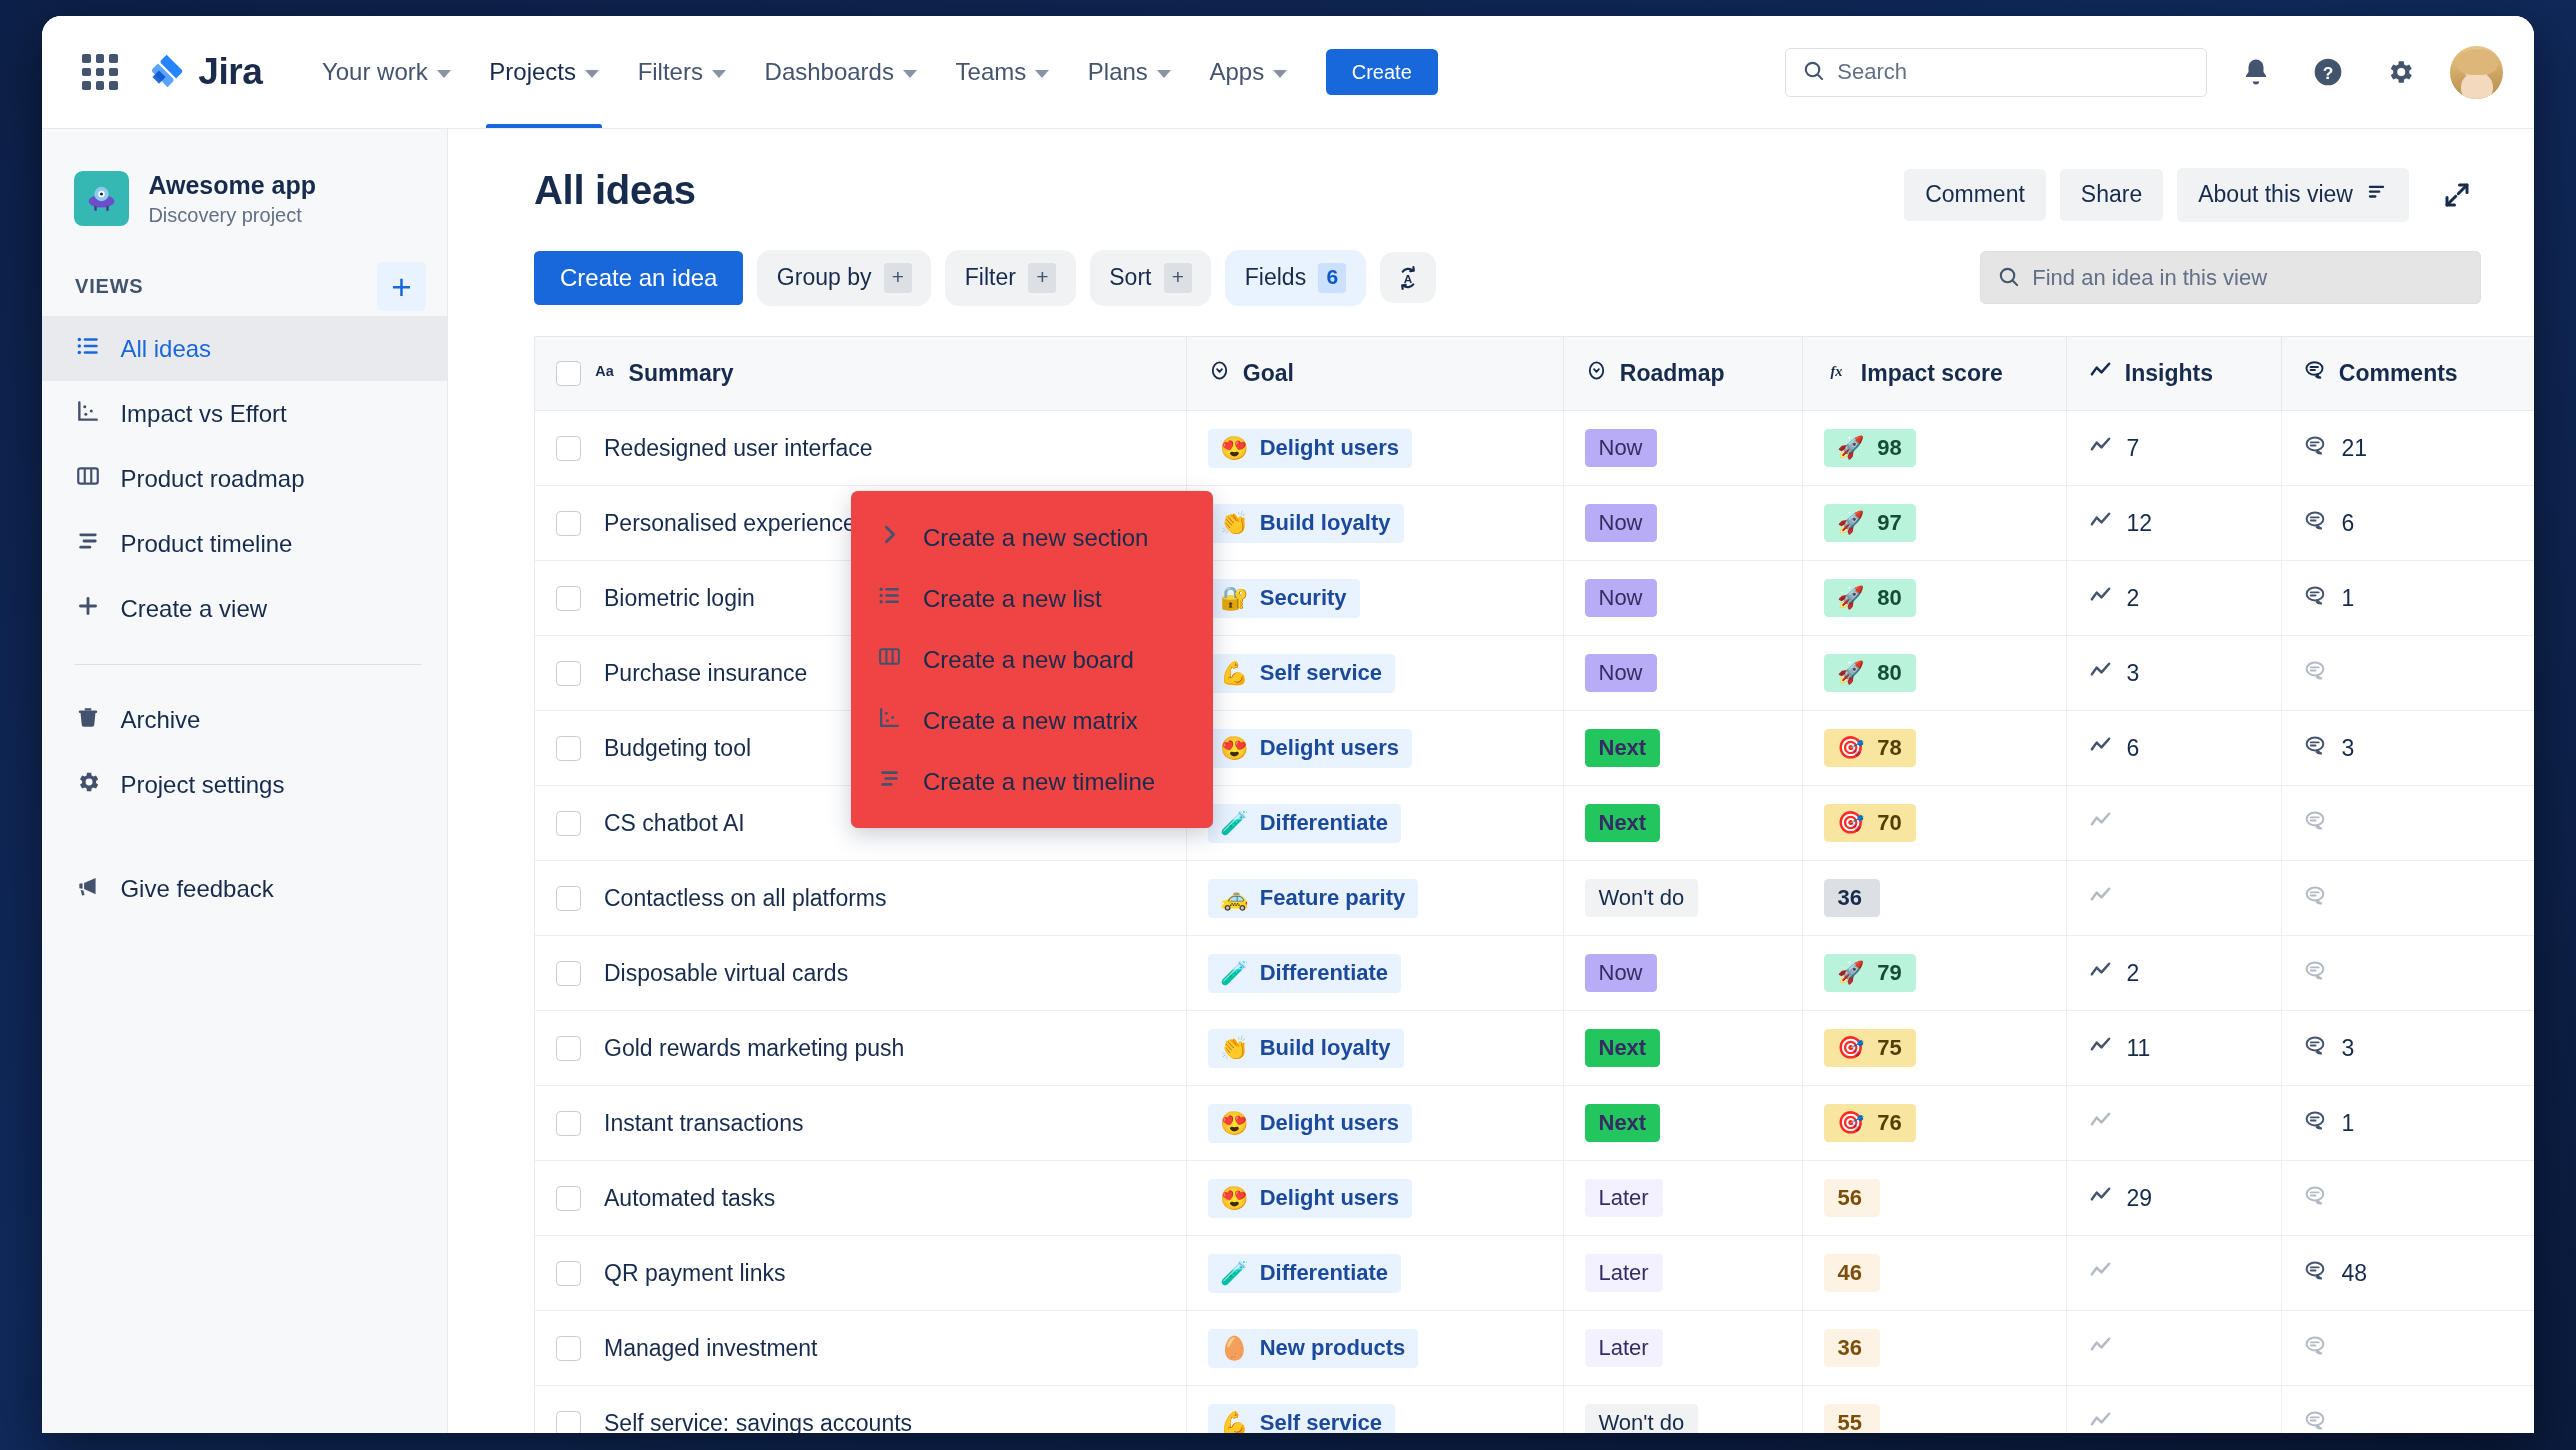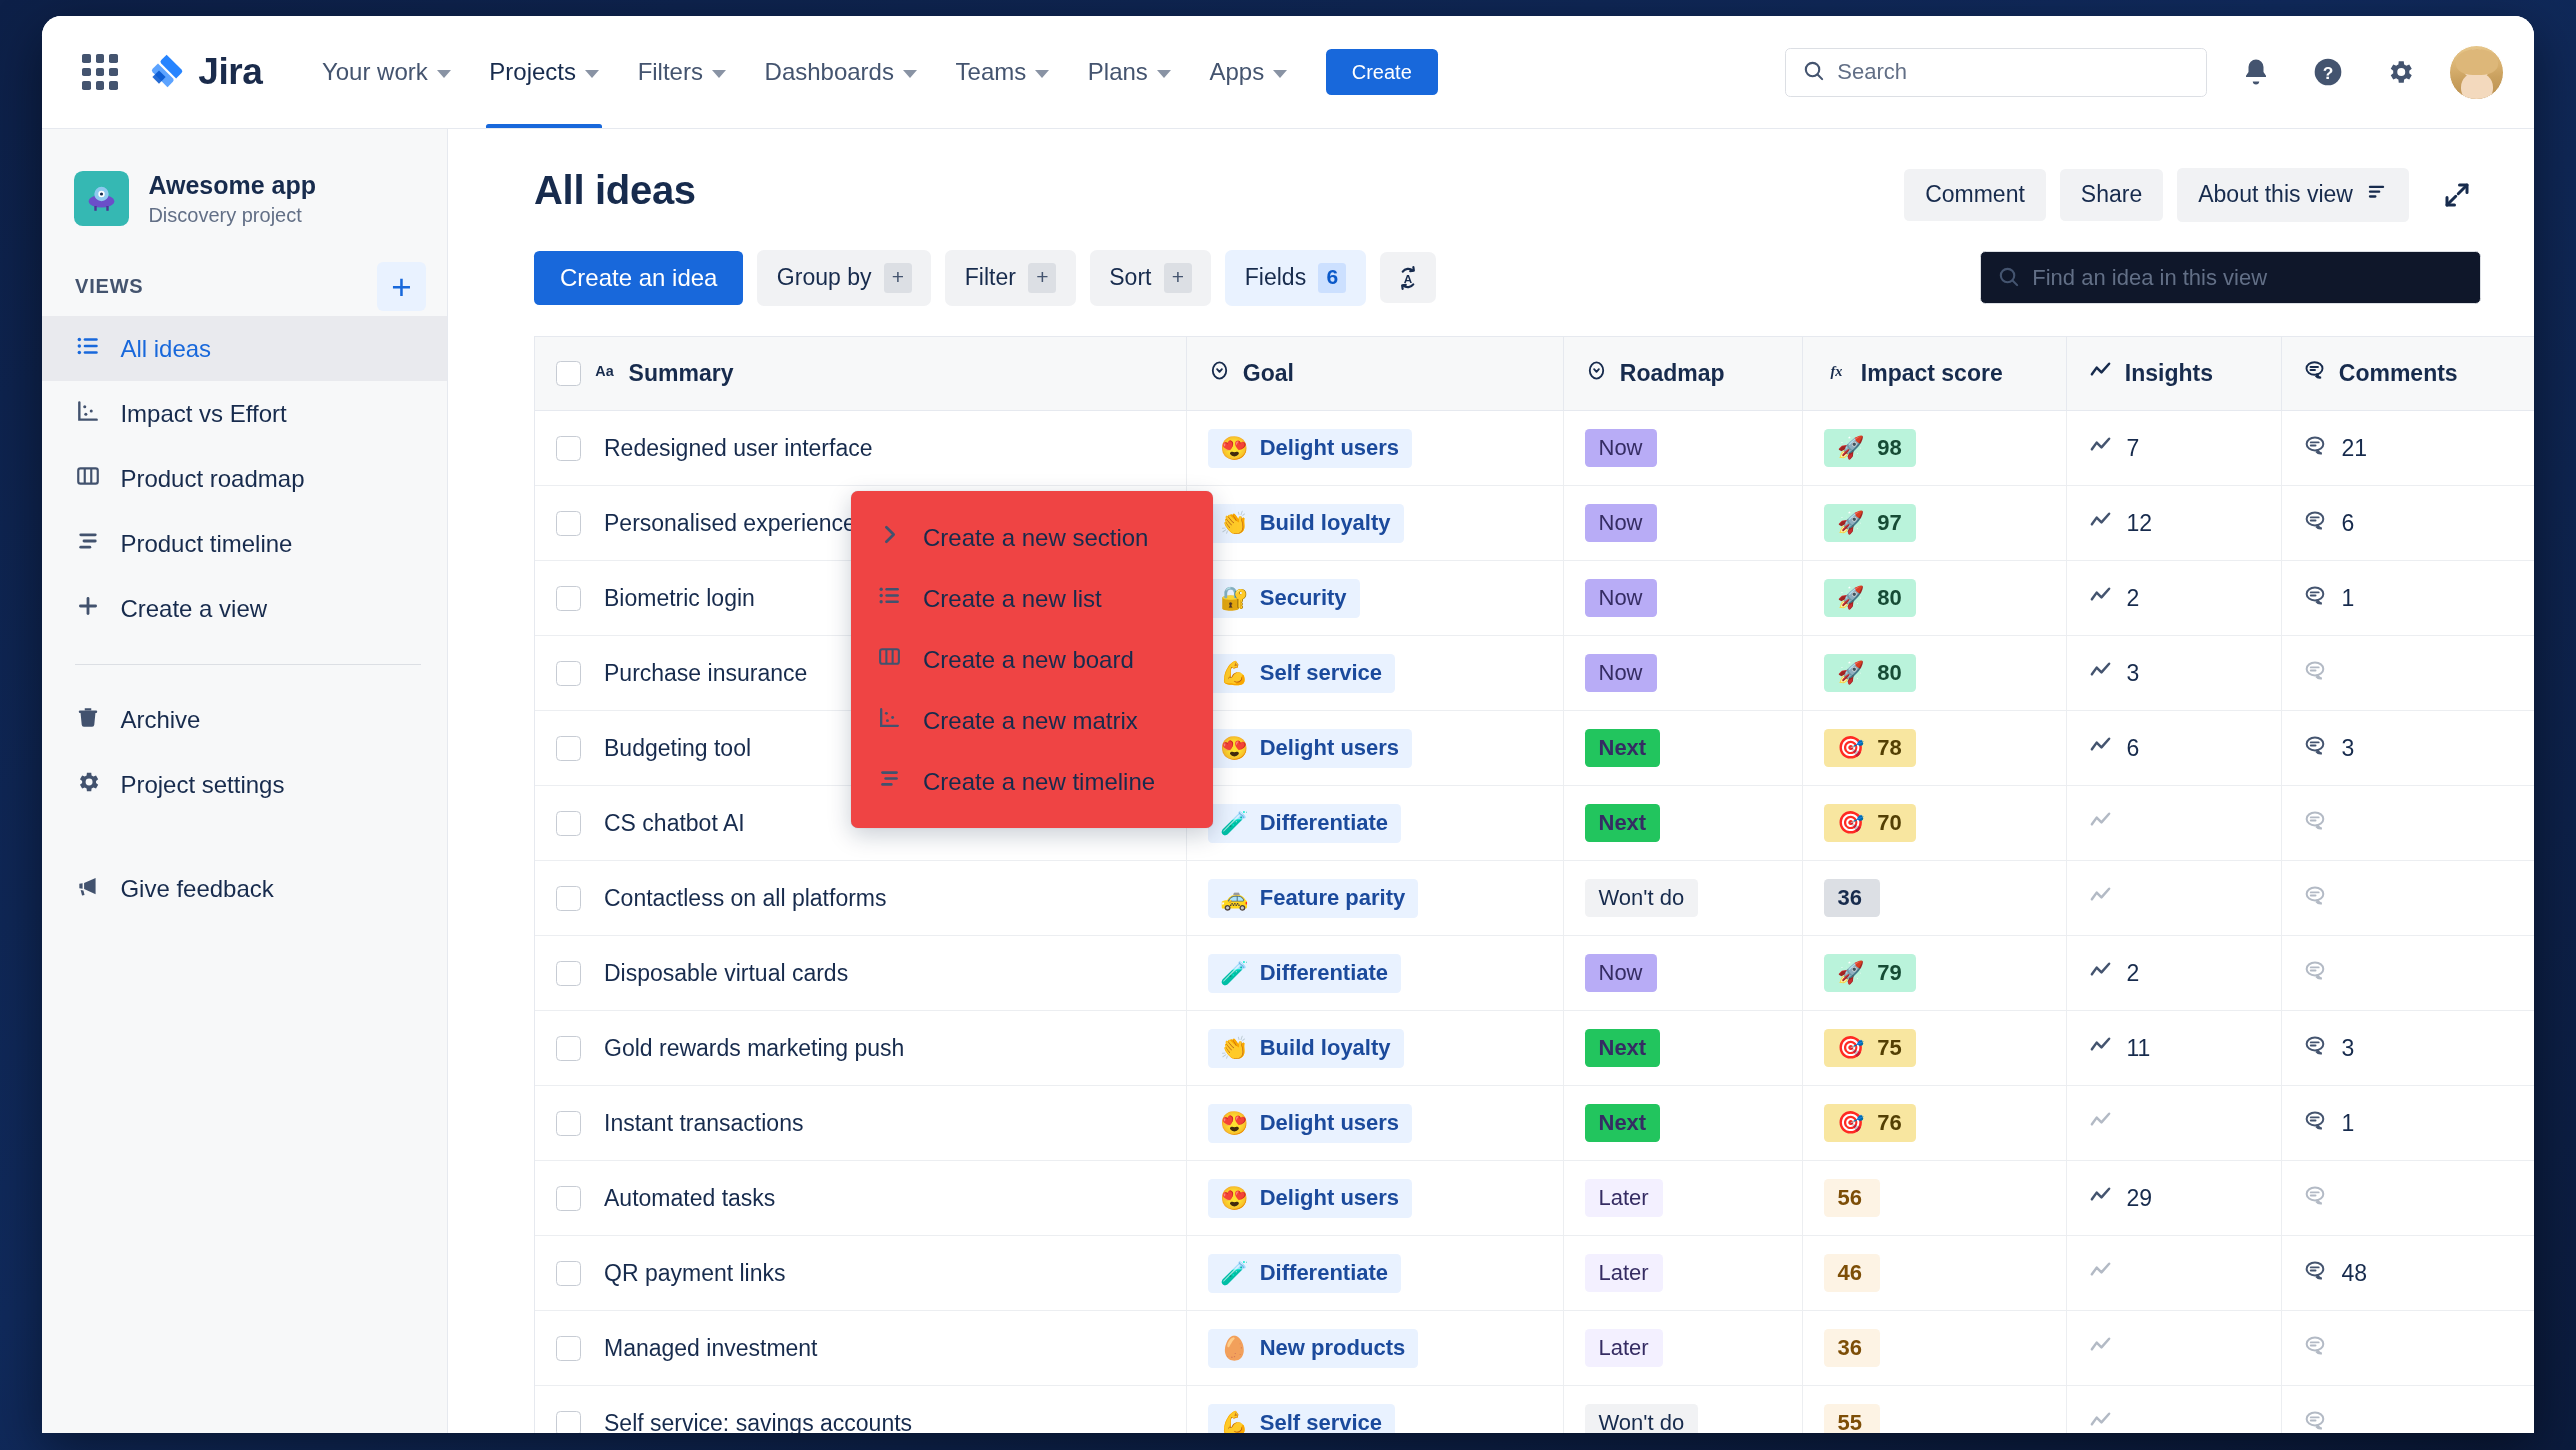--- a/index.html
+++ b/index.html
@@ -119,32 +119,32 @@
     display:flex;align-items:center;gap:12.3px; font-family:inherit;
   }
   .expand-btn { width:49px;height:49px;display:flex;align-items:center;justify-content:center;cursor:pointer;color:#172b4d;margin-left:8.8px;}
   .toolbar { display:flex; align-items:center; gap:14px; padding: 28px 53px 0 42px; }
   .prim-btn {
     background:#1868db;color:#fff;font-size:24px;font-weight:500;
     padding:13px 26px;border-radius:5.3px;border:none;cursor:pointer;font-family:inherit;
   }
   .chip {
     background:#f1f2f4;color:#172b4d;font-size:23px;
-    padding:13px 19.4px;border-radius:7px;border:none;cursor:pointer;
+    padding:13px 19.4px;border-radius:14px;border:none;cursor:pointer;
     display:flex;align-items:center;gap:12.3px;font-family:inherit;
   }
   .chip .mini {
     background:#dcdfe4;color:#44546f;border-radius:3.5px;
     padding:0.9px 8px;font-size:21px;line-height:1.35;
   }
   .chip.blue { background:#e9f2ff; color:#172b4d; }
   .chip.blue .mini { background:#cce0ff; color:#0b59c9; font-weight:600;}
   .chip.sq { padding:11.4px 14px; }
   .find-box {
-    margin-left:auto; width:501px; height:53px; background:#0f172a;
+    margin-left:auto; width:501px; height:53px; background:#e5e5e5;
     border:1.8px solid #dcdfe4; border-radius:5.3px;
     display:flex;align-items:center;gap:12.3px;padding:0 16px;cursor:text;
   }
   .find-box .ph{color:#626f86;font-size:22px;}
   
   .tablewrap { margin: 30px 0 0 42px; border-top:0.9px solid #e6e9ef; border-left:0.9px solid #e6e9ef; }
   table { border-collapse: collapse; width: 2045px; table-layout:fixed;}
   thead th {
     background:#f7f8f9; height:74px; text-align:left;
     font-size:23px; font-weight:600; color:#172b4d;

